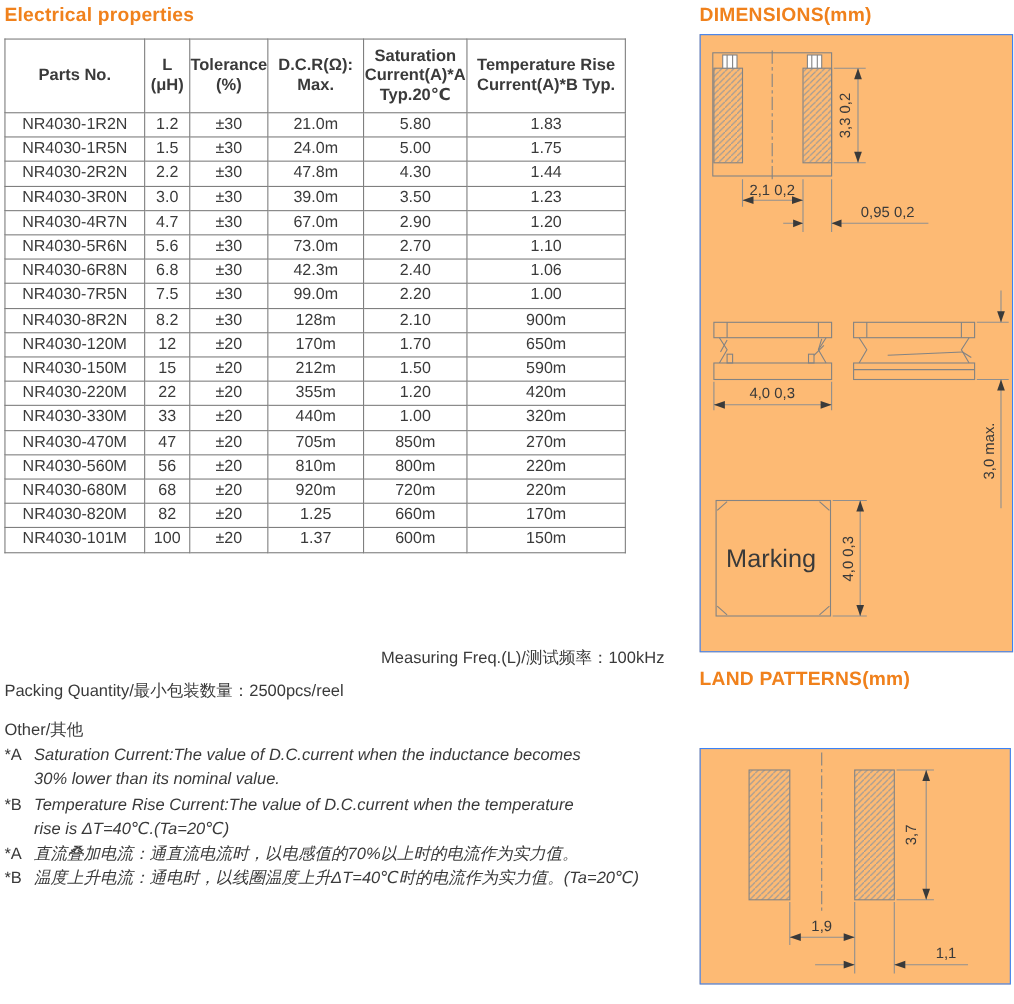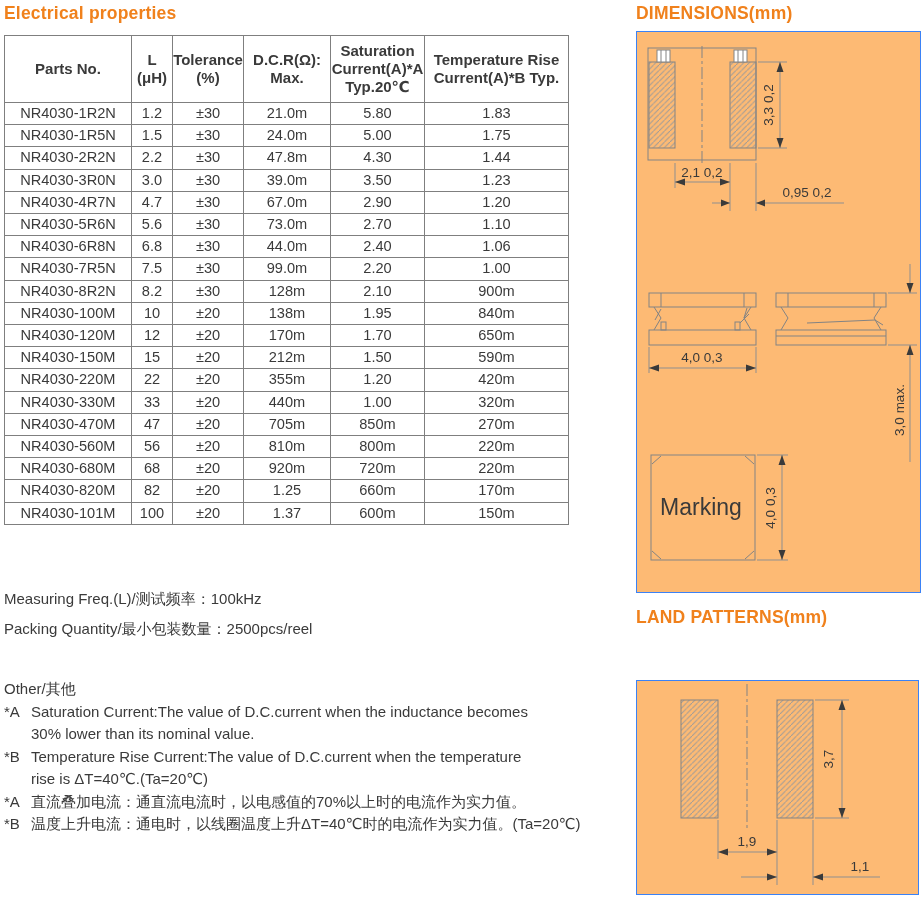--- a/index.html
+++ b/index.html
@@ -12,26 +12,26 @@
   #title-land{left:636px;top:607px;}
 
   table.elec{position:absolute;left:4px;top:35px;border-collapse:collapse;table-layout:fixed;width:564px;}
   table.elec th,table.elec td{border:1px solid #7f7f7f;text-align:center;vertical-align:middle;
       font-size:14.6px;color:#3a3a3a;padding:0;}
   table.elec th{height:66px;font-weight:bold;white-space:pre-line;line-height:1.18;font-size:15px;}
   table.elec td{height:21.2px;line-height:21.2px;}
 
   .bottom-notes{position:absolute;left:4px;top:588px;width:600px;font-size:15px;line-height:22.5px;}
   .bn-line{white-space:pre-line;}
-  #measuring{margin-bottom:7px;}
-  #packing{margin-bottom:38px;}
+  #measuring{margin-bottom:7px;text-align:right;}
+  #packing{margin-bottom:13px;}
   #other-heading{margin-bottom:0px;}
   .note{display:flex;}
   .note .marker{width:27px;flex:0 0 27px;}
-  .note .body{white-space:pre-line;}
+  .note .body{white-space:pre-line;font-style:italic;}
 
   .draw-box{position:absolute;border:1px solid #3b82f6;background:#fdba74;}
   #dim-box{left:636px;top:31px;width:283px;height:560px;}
   #land-box{left:636px;top:636px;width:281px;height:213px;margin-top:44px;}
   svg{display:block;}
   svg text{font-family:"Liberation Sans","DejaVu Sans",sans-serif;}
   .dimtext{font-size:13.5px;fill:#3a3a3a;}
   .marktext{font-size:23px;fill:#3a3a3a;}
 </style>
 </head>
@@ -112,47 +112,39 @@
           <td>5.6</td>
           <td>±30</td>
           <td>73.0m</td>
           <td>2.70</td>
           <td>1.10</td>
         </tr>
         <tr>
           <td>NR4030-6R8N</td>
           <td>6.8</td>
           <td>±30</td>
-          <td>44.0m</td>
+          <td>42.3m</td>
           <td>2.40</td>
           <td>1.06</td>
         </tr>
         <tr>
           <td>NR4030-7R5N</td>
           <td>7.5</td>
           <td>±30</td>
           <td>99.0m</td>
           <td>2.20</td>
           <td>1.00</td>
         </tr>
         <tr>
           <td>NR4030-8R2N</td>
           <td>8.2</td>
           <td>±30</td>
           <td>128m</td>
           <td>2.10</td>
           <td>900m</td>
-        </tr>
-        <tr>
-          <td>NR4030-100M</td>
-          <td>10</td>
-          <td>±20</td>
-          <td>138m</td>
-          <td>1.95</td>
-          <td>840m</td>
         </tr>
         <tr>
           <td>NR4030-120M</td>
           <td>12</td>
           <td>±20</td>
           <td>170m</td>
           <td>1.70</td>
           <td>650m</td>
         </tr>
         <tr>

